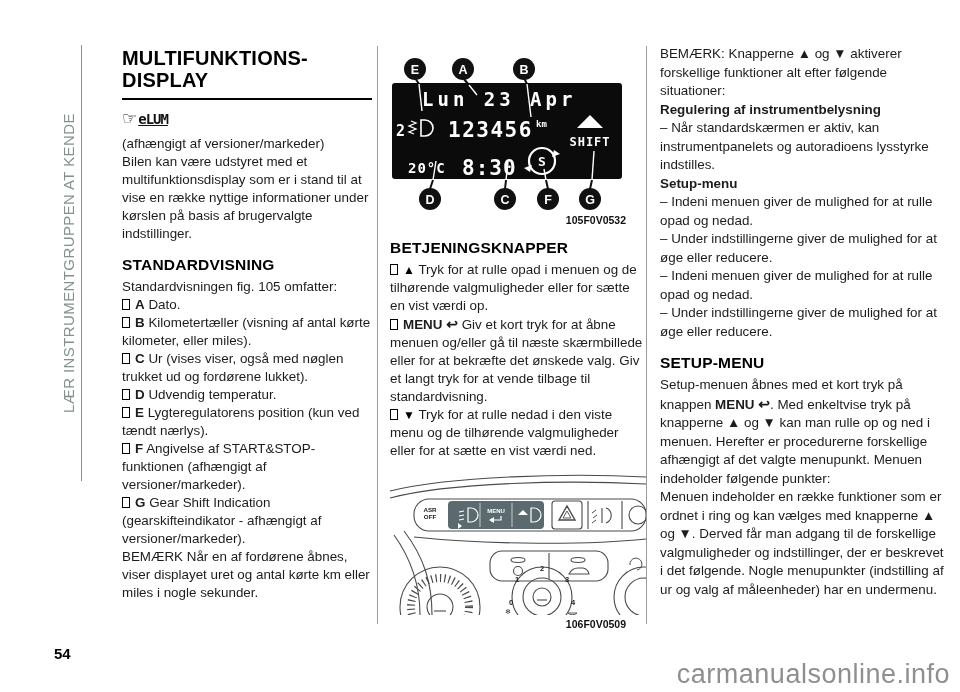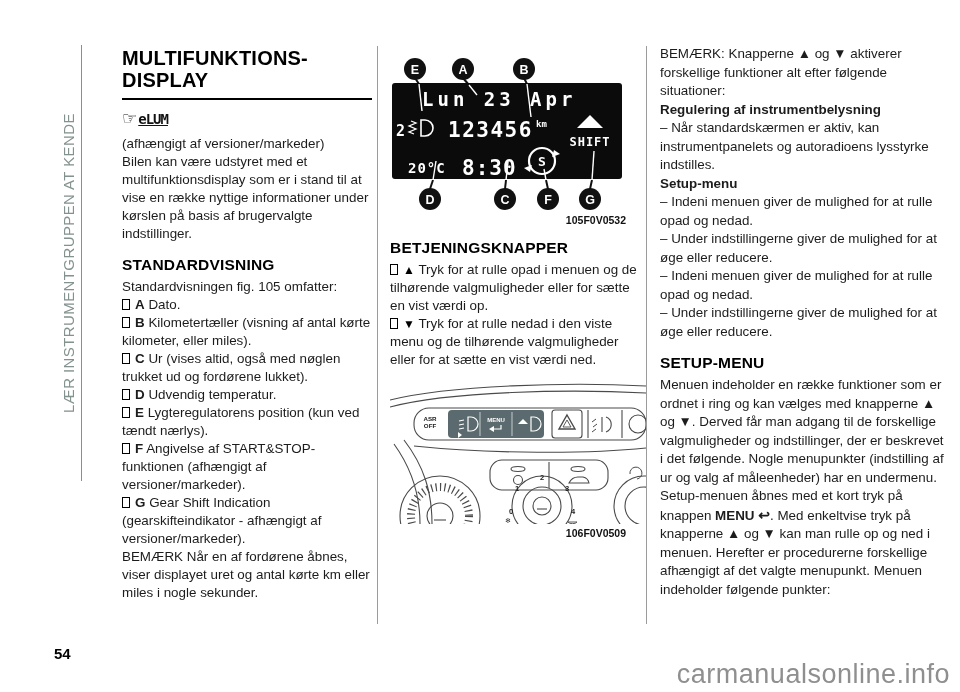--- a/index.html
+++ b/index.html
@@ -54,21 +54,21 @@
     </div>
     <div class="note-icon-line">
       <span class="hand">☞</span><span class="elum">eLUM</span>
     </div>
     <p>(afhængigt af versioner/markeder)</p>
     <p>Bilen kan være udstyret med et multifunktionsdisplay som er i stand til at vise en række nyttige informationer under kørslen på basis af brugervalgte indstillinger.</p>
     <div class="h2">STANDARDVISNING</div>
     <p>Standardvisningen fig. 105 omfatter:</p>
     <p class="li"><span class="sq"></span><b>A</b> <span>Dato.</span></p>
     <p class="li"><span class="sq"></span><b>B</b> <span>Kilometertæller (visning af antal kørte kilometer, eller miles).</span></p>
-    <p class="li"><span class="sq"></span><b>C</b> <span>Ur (vises altid, også med nøglen trukket ud og fordørene lukket).</span></p>
+    <p class="li"><span class="sq"></span><b>C</b> <span>Ur (vises viser, også med nøglen trukket ud og fordørene lukket).</span></p>
     <p class="li"><span class="sq"></span><b>D</b> <span>Udvendig temperatur.</span></p>
     <p class="li"><span class="sq"></span><b>E</b> <span>Lygteregulatorens position (kun ved tændt nærlys).</span></p>
     <p class="li"><span class="sq"></span><b>F</b> <span>Angivelse af START&amp;STOP- funktionen (afhængigt af versioner/markeder).</span></p>
     <p class="li"><span class="sq"></span><b>G</b> <span>Gear Shift Indication (gearskifteindikator - afhængigt af versioner/markeder).</span></p>
     <p>BEMÆRK Når en af fordørene åbnes, viser displayet uret og antal kørte km eller miles i nogle sekunder.</p>
   </div>
 
   <div class="col col2">
 
     <div class="fig">
@@ -123,20 +123,21 @@
           <text x="200" y="158.5" font-size="12.5" font-weight="bold" text-anchor="middle" fill="#fff">G</text>
       </svg>
       <div class="figcap">
         <span>105</span>
         <span>F0V0532</span>
       </div>
     </div>
 
     <div class="h2">BETJENINGSKNAPPER</div>
     <p class="li"><span class="sq"></span><span class="tri">▲</span> <span>Tryk for at rulle opad i menuen og de tilhørende valgmuligheder eller for sætte en vist værdi op.</span></p>
+    <p class="li"><span class="sq"></span><b>MENU</b> <span class="ret">↩</span> <span>Giv et kort tryk for at åbne menuen og/eller gå til næste skærmbillede eller for at bekræfte det ønskede valg. Giv et langt tryk for at vende tilbage til standardvisning.</span></p>
     <p class="li"><span class="sq"></span><span class="tri">▼</span> <span>Tryk for at rulle nedad i den viste menu og de tilhørende valgmuligheder eller for at sætte en vist værdi ned.</span></p>
 
     <div class="fig fig106">
       <svg width="256" height="150" viewBox="0 0 256 150">
         <g stroke="#4a4a4a" stroke-width="1.1" fill="none">
           <path d="M0,26 C60,11 180,8 256,12"></path>
           <path d="M0,33 C60,17 180,15 256,19"></path>
           <rect x="24" y="34" width="232" height="32" rx="15"></rect>
           <path d="M24,72 C100,80 200,80 256,74"></path>
           <path d="M4,70 C22,95 30,120 30,150"></path>
@@ -208,18 +209,18 @@
   <div class="col col3">
     <p>BEMÆRK: Knapperne ▲ og ▼ aktiverer forskellige funktioner alt efter følgende situationer:</p>
     <p class="bold">Regulering af instrumentbelysning</p>
     <p>– Når standardskærmen er aktiv, kan instrumentpanelets og autoradioens lysstyrke indstilles.</p>
     <p class="bold">Setup-menu</p>
     <p>– Indeni menuen giver de mulighed for at rulle opad og nedad.</p>
     <p>– Under indstillingerne giver de mulighed for at øge eller reducere.</p>
     <p>– Indeni menuen giver de mulighed for at rulle opad og nedad.</p>
     <p>– Under indstillingerne giver de mulighed for at øge eller reducere.</p>
     <div class="h2">SETUP-MENU</div>
+    <p><span>Setup-menuen åbnes med et kort tryk på knappen </span><b>MENU</b> <span class="ret">↩</span><span>. Med enkeltvise tryk på knapperne ▲ og ▼ kan man rulle op og ned i menuen. Herefter er procedurerne forskellige afhængigt af det valgte menupunkt. Menuen indeholder følgende punkter:</span></p>
     <p>Menuen indeholder en række funktioner som er ordnet i ring og kan vælges med knapperne ▲ og ▼. Derved får man adgang til de forskellige valgmuligheder og indstillinger, der er beskrevet i det følgende. Nogle menupunkter (indstilling af ur og valg af måleenheder) har en undermenu.</p>
-    <p><span>Setup-menuen åbnes med et kort tryk på knappen </span><b>MENU</b> <span class="ret">↩</span><span>. Med enkeltvise tryk på knapperne ▲ og ▼ kan man rulle op og ned i menuen. Herefter er procedurerne forskellige afhængigt af det valgte menupunkt. Menuen indeholder følgende punkter:</span></p>
   </div>
 
   <div class="watermark">carmanualsonline.info</div>
 </div>
 
 </body></html>

